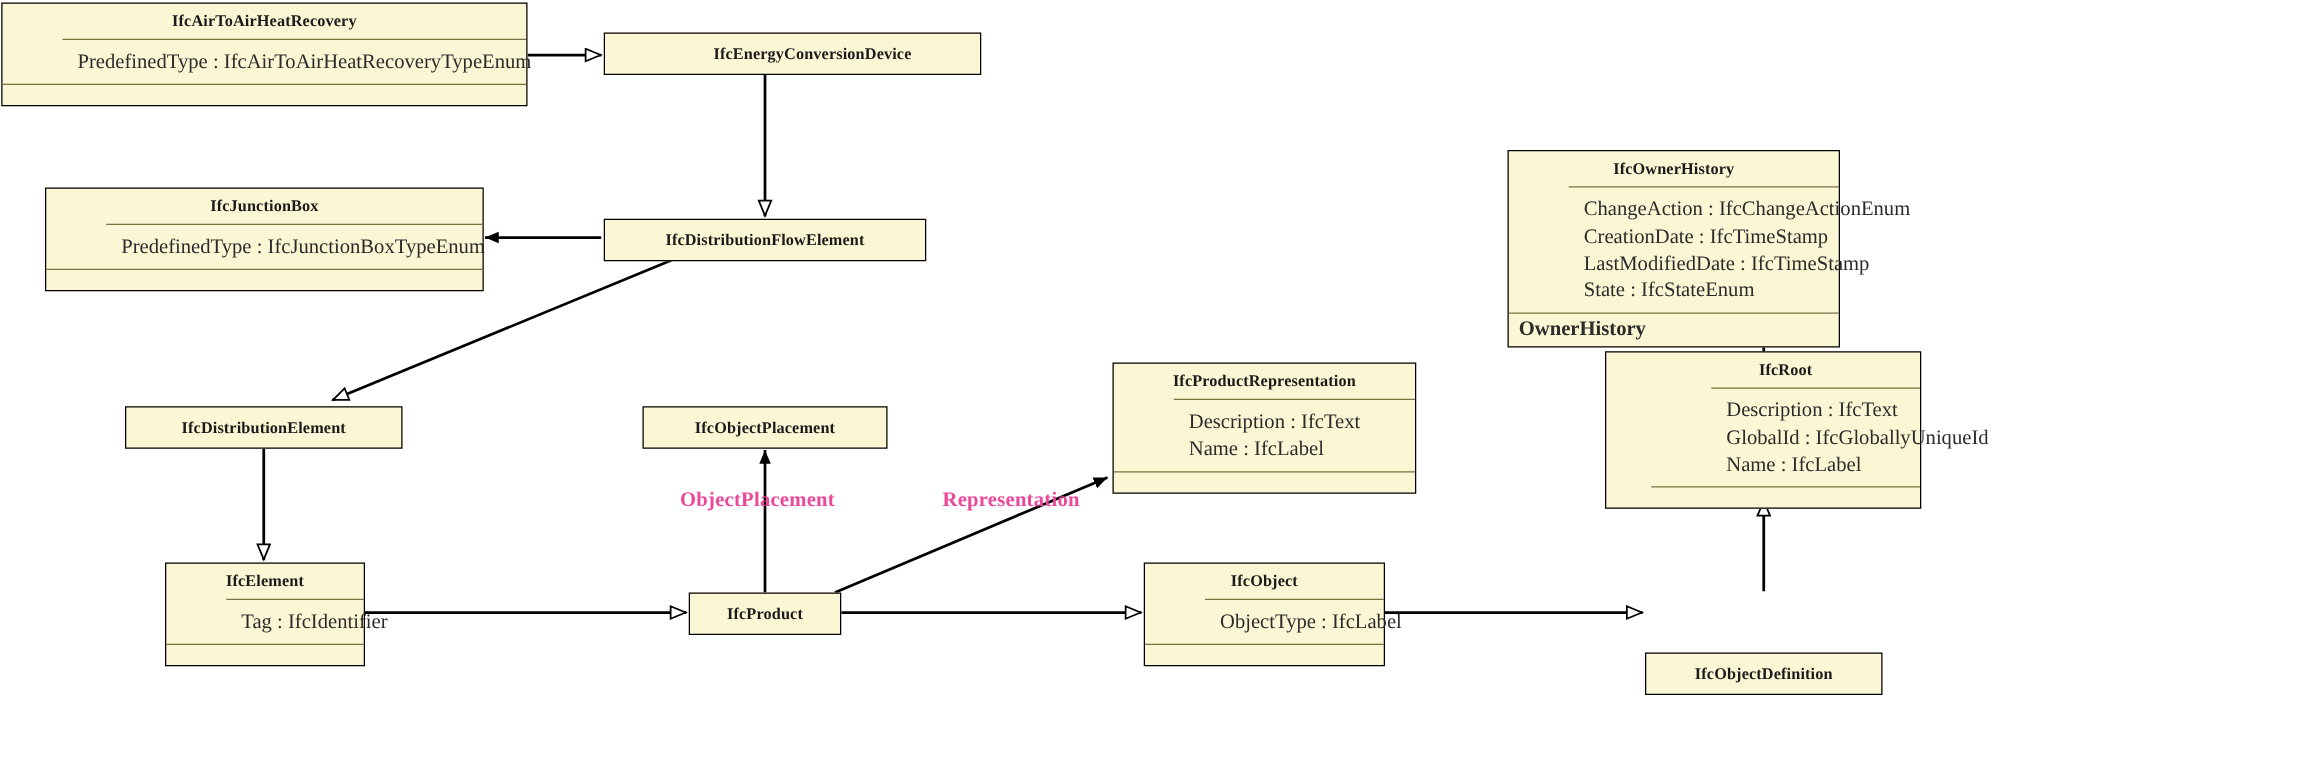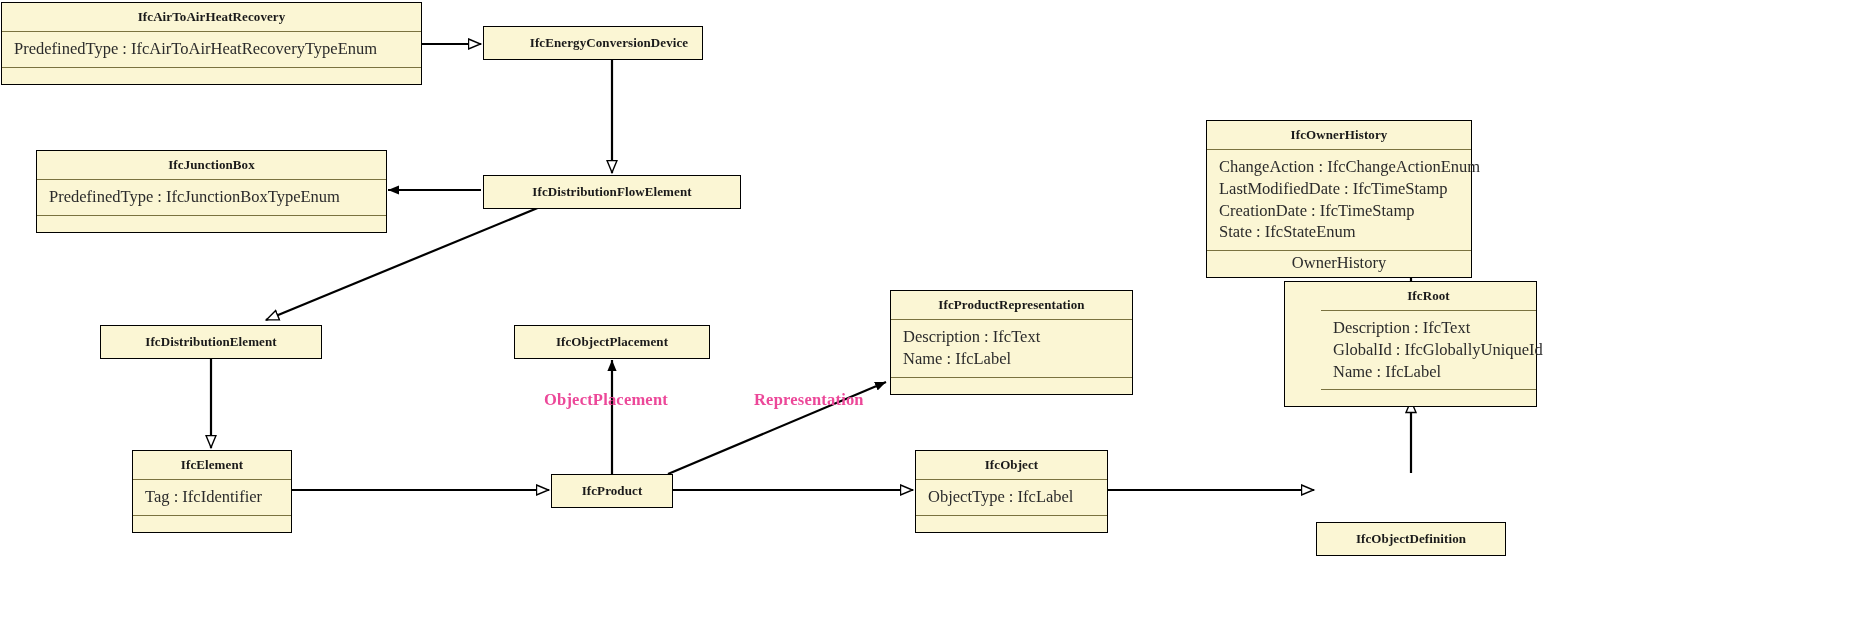--- a/index.html
+++ b/index.html
@@ -27,30 +27,32 @@
     padding:5px 10px 6px 10px;
     letter-spacing:.1px;
   }
   .uml-class .cmp.attrs{
     border-top:1.5px solid #7a7240;
     font-size:16.5px;
     line-height:1.32;
     padding:6px 10px 7px 12px;
     text-align:left;
     color:#2b2b2b;
+    margin-left:48px;
   }
   .uml-class .cmp.attrs div{white-space:nowrap;}
   .uml-class .cmp.ops{
     border-top:1.5px solid #7a7240;
     min-height:17px;
     font-size:16.5px;
     line-height:1.25;
-    text-align:center;
+    text-align:left;
     padding:2px 8px 3px 8px;
     color:#2b2b2b;
+    font-weight:bold;
   }
   .uml-class.titleonly .cmp.title{padding:7px 12px 8px 12px;}
 
   .edge-label{
     position:absolute;
     font-size:16.5px;
     font-weight:bold;
     color:#ec4899;
     white-space:nowrap;
     background:transparent;
@@ -98,21 +100,21 @@
   </svg>
 
   <div class="uml-class" style="left:1px;top:2px;width:421px;">
     <div class="cmp title">IfcAirToAirHeatRecovery</div>
     <div class="cmp attrs">
       <div>PredefinedType : IfcAirToAirHeatRecoveryTypeEnum</div>
     </div>
     <div class="cmp ops"></div>
   </div>
 
-  <div class="uml-class titleonly" style="left:483px;top:26px;width:220px;padding-left:32px;">
+  <div class="uml-class titleonly" style="left:483px;top:26px;width:302px;padding-left:32px;">
     <div class="cmp title">IfcEnergyConversionDevice</div>
   </div>
 
   <div class="uml-class" style="left:36px;top:150px;width:351px;">
     <div class="cmp title">IfcJunctionBox</div>
     <div class="cmp attrs">
       <div>PredefinedType : IfcJunctionBoxTypeEnum</div>
     </div>
     <div class="cmp ops"></div>
   </div>
@@ -135,22 +137,22 @@
       <div>Description : IfcText</div>
       <div>Name : IfcLabel</div>
     </div>
     <div class="cmp ops"></div>
   </div>
 
   <div class="uml-class" style="left:1206px;top:120px;width:266px;">
     <div class="cmp title">IfcOwnerHistory</div>
     <div class="cmp attrs">
       <div>ChangeAction : IfcChangeActionEnum</div>
+      <div>CreationDate : IfcTimeStamp</div>
       <div>LastModifiedDate : IfcTimeStamp</div>
-      <div>CreationDate : IfcTimeStamp</div>
       <div>State : IfcStateEnum</div>
     </div>
     <div class="cmp ops">OwnerHistory</div>
   </div>
 
   <div class="uml-class" style="left:1284px;top:281px;width:253px;padding-left:36px;">
     <div class="cmp title">IfcRoot</div>
     <div class="cmp attrs">
       <div>Description : IfcText</div>
       <div>GlobalId : IfcGloballyUniqueId</div>

